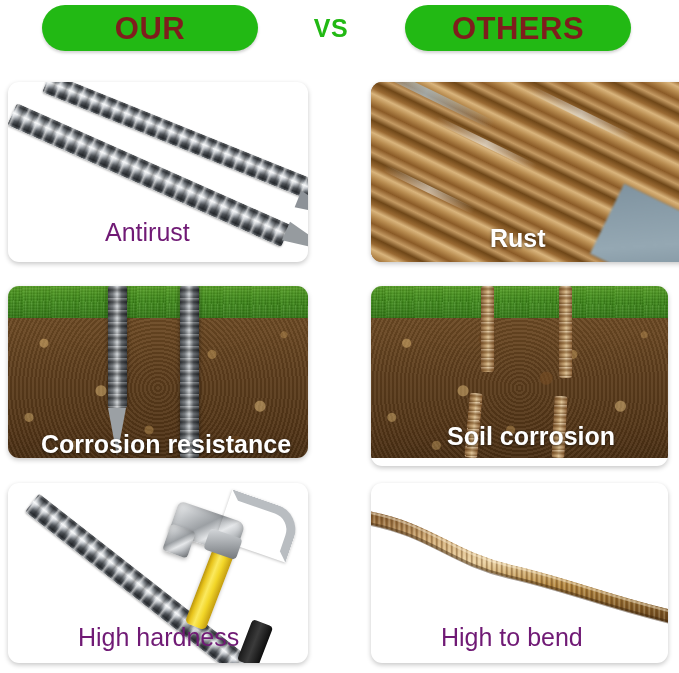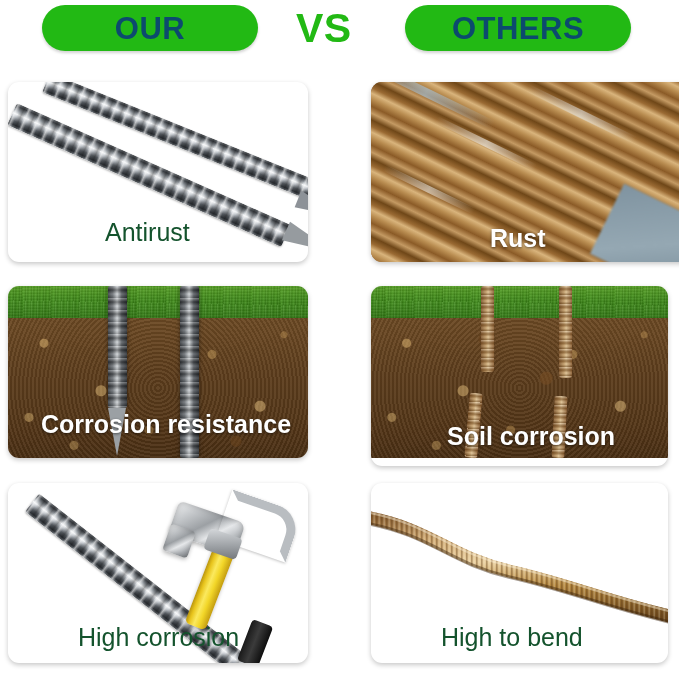--- a/index.html
+++ b/index.html
@@ -27,38 +27,38 @@
     top: 5px;
     height: 46px;
     border-radius: 23px;
     background: #22b914;
     display: flex;
     align-items: center;
     justify-content: center;
     box-shadow: 0 2px 3px rgba(0,0,0,0.18);
   }
   .pill-label {
-    color: #0c4a6e;
+    color: #7f1d1d;
     font-weight: bold;
     font-size: 31px;
     letter-spacing: 0.5px;
     line-height: 1;
   }
   #pill-our  { left: 42px;  width: 216px; }
   #pill-others { left: 405px; width: 226px; justify-content: center; }
 
   #vs-label {
     position: absolute;
     left: 296px;
     top: 10px;
     width: 70px;
-    text-align: left;
+    text-align: center;
     color: #22b914;
     font-weight: bold;
-    font-size: 41px;
+    font-size: 25px;
     line-height: 36px;
     letter-spacing: 0.5px;
   }
 
   
   .panel {
     position: absolute;
     border-radius: 11px;
     overflow: hidden;
     box-shadow: 0 2px 5px rgba(0,0,0,0.22);
@@ -72,21 +72,21 @@
     overflow: hidden;
   }
   .caption {
     position: absolute;
     z-index: 40;
     font-size: 25px;
     line-height: 28px;
     white-space: nowrap;
   }
   .caption-green {
-    color: #14532d;
+    color: #701a75;
   }
   .caption-white {
     color: #ffffff;
     font-weight: bold;
     text-shadow: 0 1px 3px rgba(0,0,0,0.55);
   }
 
   
   #panel-antirust            { left: 8px;  top: 82px;  width: 300px; height: 180px; }
   #panel-rust                { left: 371px; top: 82px;  width: 336px; height: 180px; }
@@ -278,21 +278,21 @@
                 border-color:#9ba0a4 transparent transparent transparent;"></div>
 
     <div style="position:absolute; left:172px; top:0px; width:19px; height:172px;
                 background:
                   repeating-linear-gradient(to bottom,
                     rgba(255,255,255,0.30) 0px, rgba(0,0,0,0.38) 4px,
                     rgba(255,255,255,0.12) 8px, rgba(0,0,0,0.20) 12px),
                   linear-gradient(to right, #3c4045 0%, #6e7378 25%, #d2d6d9 48%, #5a5f64 72%, #2e3237 100%);
                 border-radius:2px; box-shadow:0 0 4px rgba(0,0,0,0.45);"></div>
   </div>
-  <div class="caption caption-white" style="left:33px; top:124px;">Corrosion resistance</div>
+  <div class="caption caption-white" style="left:33px; top:144px;">Corrosion resistance</div>
 </div>
 
 <div class="panel" id="panel-soil-corrosion">
   <div class="panel-media">
     <div class="soil-band" style="top:32px; height:140px;"></div>
     <div class="grass-band"></div>
 
     <div class="rebar-rust" style="left:110px; top:0px; width:13px; height:86px;
                 background:
                   repeating-linear-gradient(to bottom,
@@ -349,21 +349,21 @@
                 border:9px solid #b9bdc1;
                 border-bottom-color:transparent; border-left-color:transparent;
                 border-radius:0 26px 0 0;
                 transform: rotate(19deg);
                 box-shadow:0 1px 3px rgba(0,0,0,0.25);"></div>
 
     <div style="position:absolute; left:198px; top:50px; width:34px; height:22px;
                 background:linear-gradient(160deg,#d6d9dc 0%, #9a9ea2 60%, #73777b 100%);
                 border-radius:4px; transform: rotate(19deg);"></div>
   </div>
-  <div class="caption caption-green" style="left:70px; top:140px;">High corrosion</div>
+  <div class="caption caption-green" style="left:70px; top:140px;">High hardness</div>
 </div>
 
 <div class="panel" id="panel-easy-to-bend">
   <div class="panel-media">
     <svg viewBox="0 0 297 180" width="297" height="180" style="position:absolute; left:0; top:0;">
       <defs>
         <linearGradient id="rustGrad" x1="0" y1="0" x2="0" y2="1">
           <stop offset="0%" stop-color="#8a6032"></stop>
           <stop offset="22%" stop-color="#cfa973"></stop>
           <stop offset="45%" stop-color="#e9cf9f"></stop>

